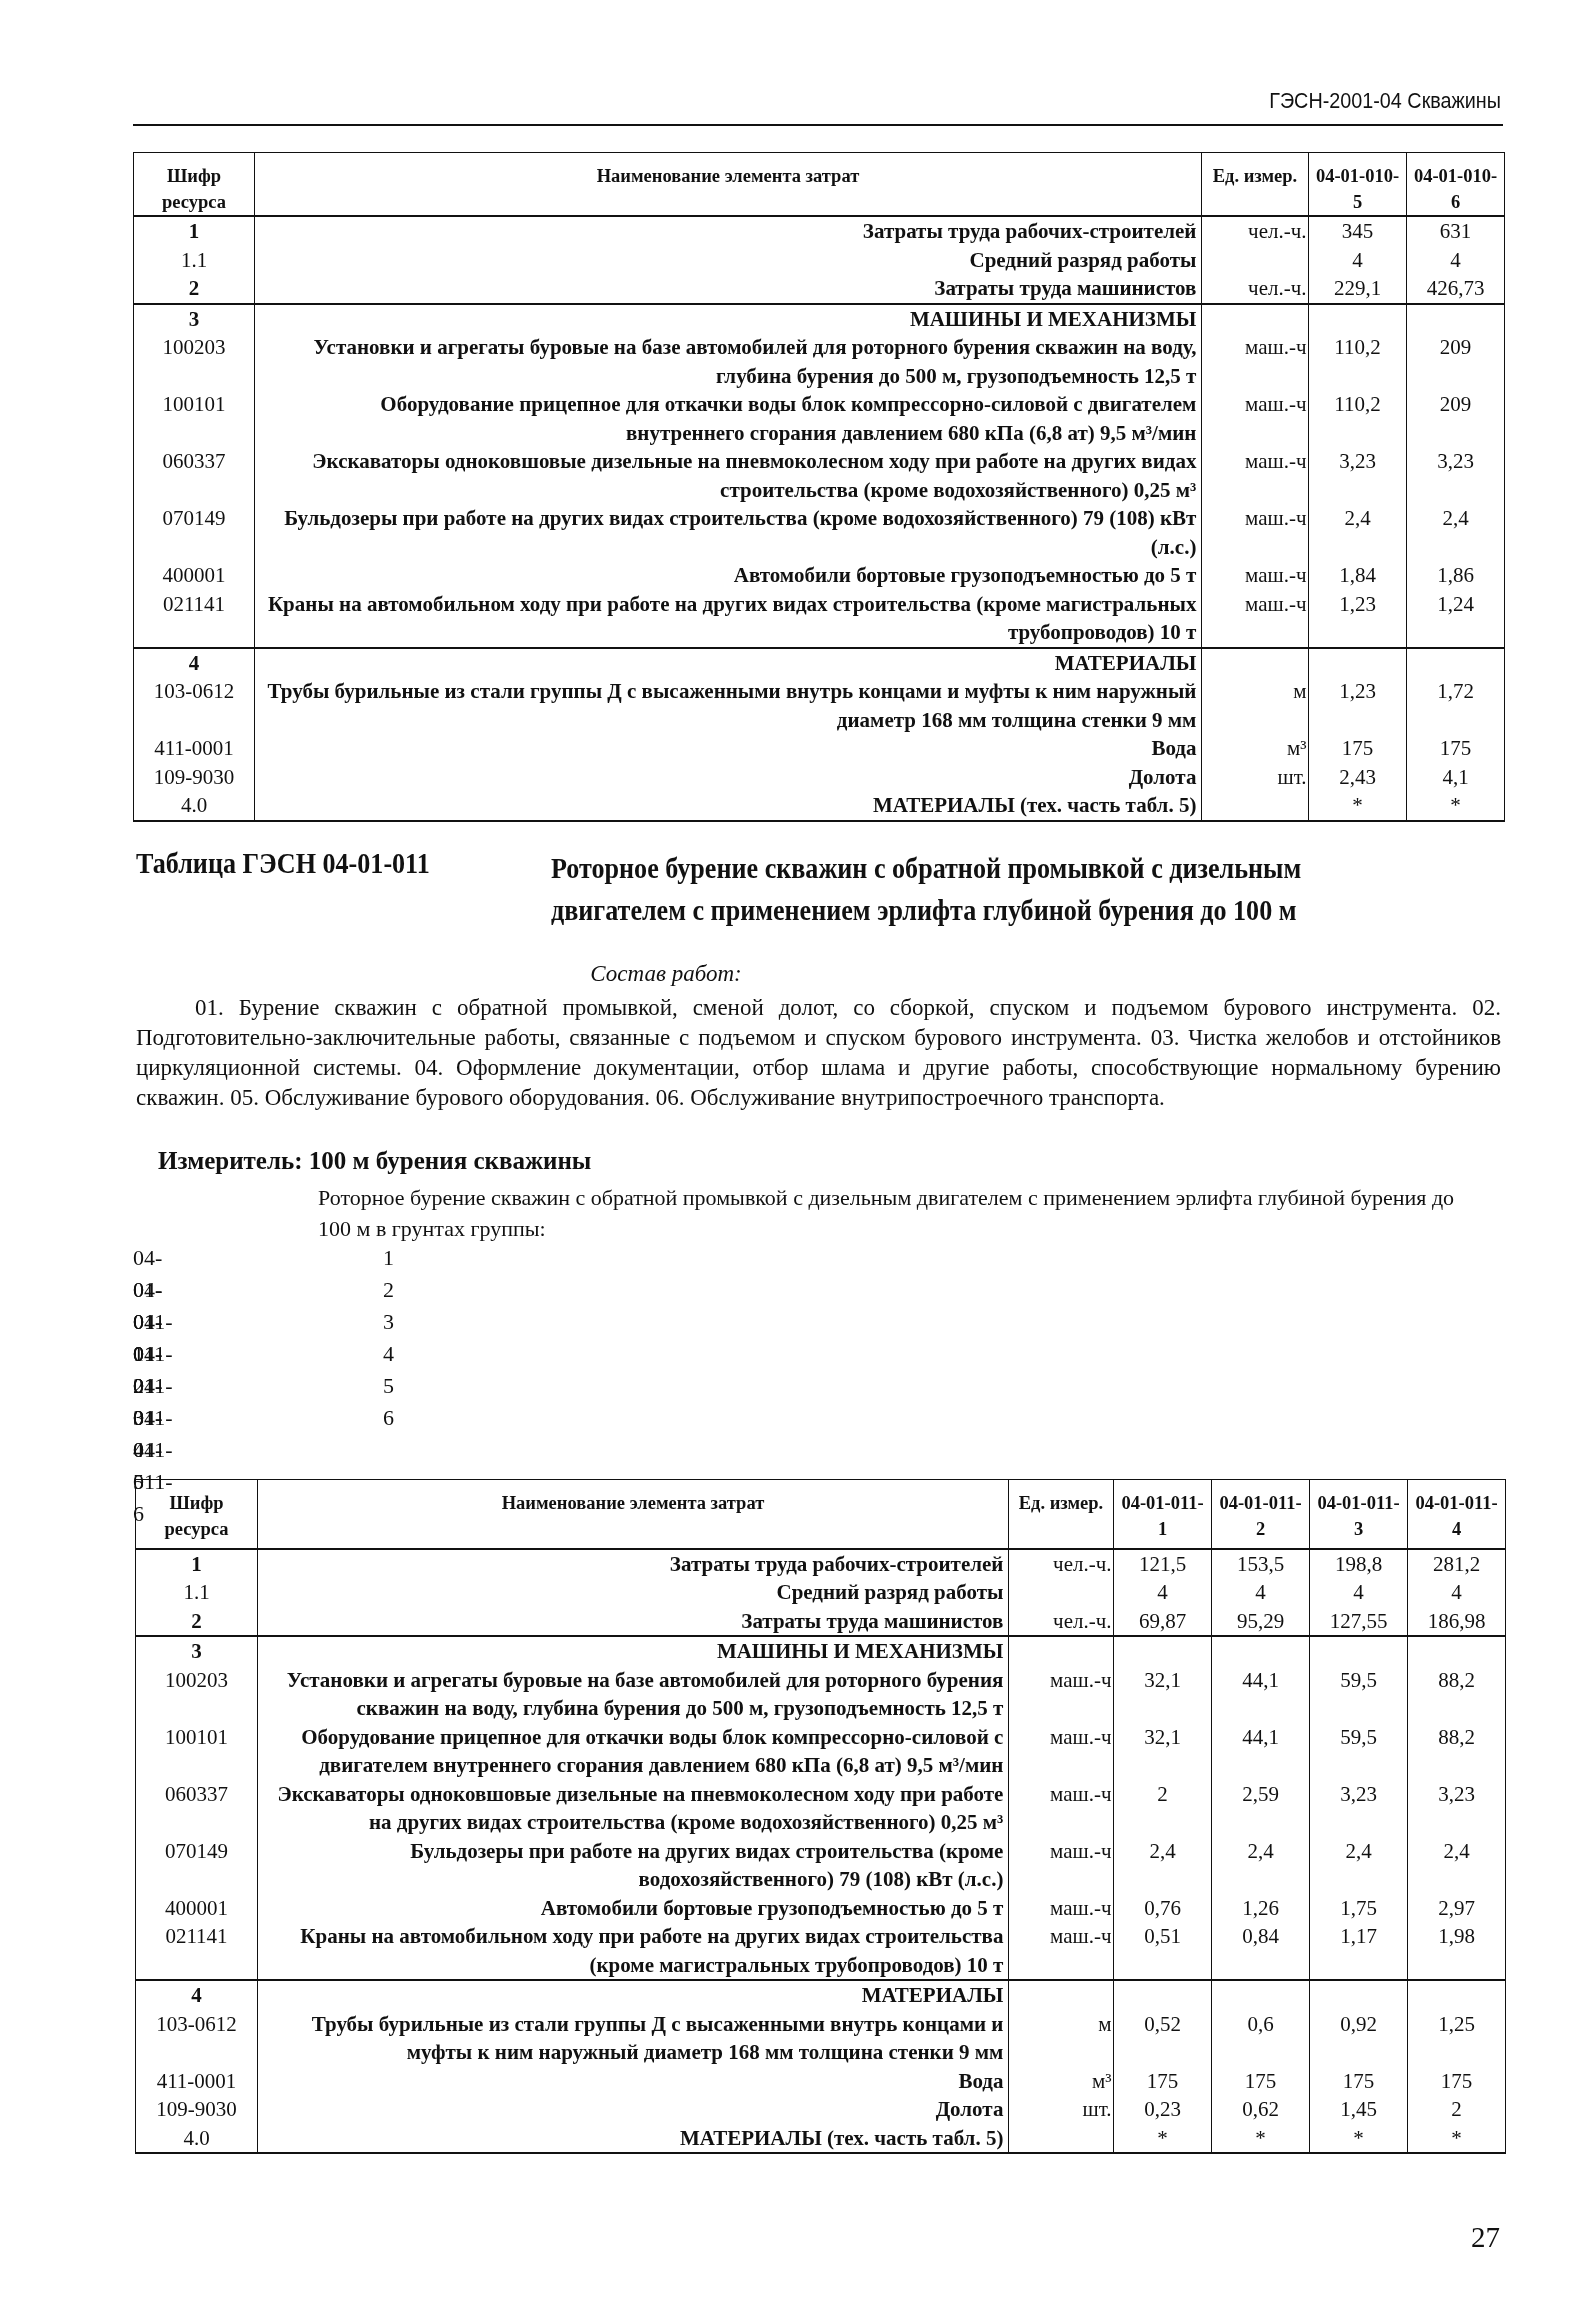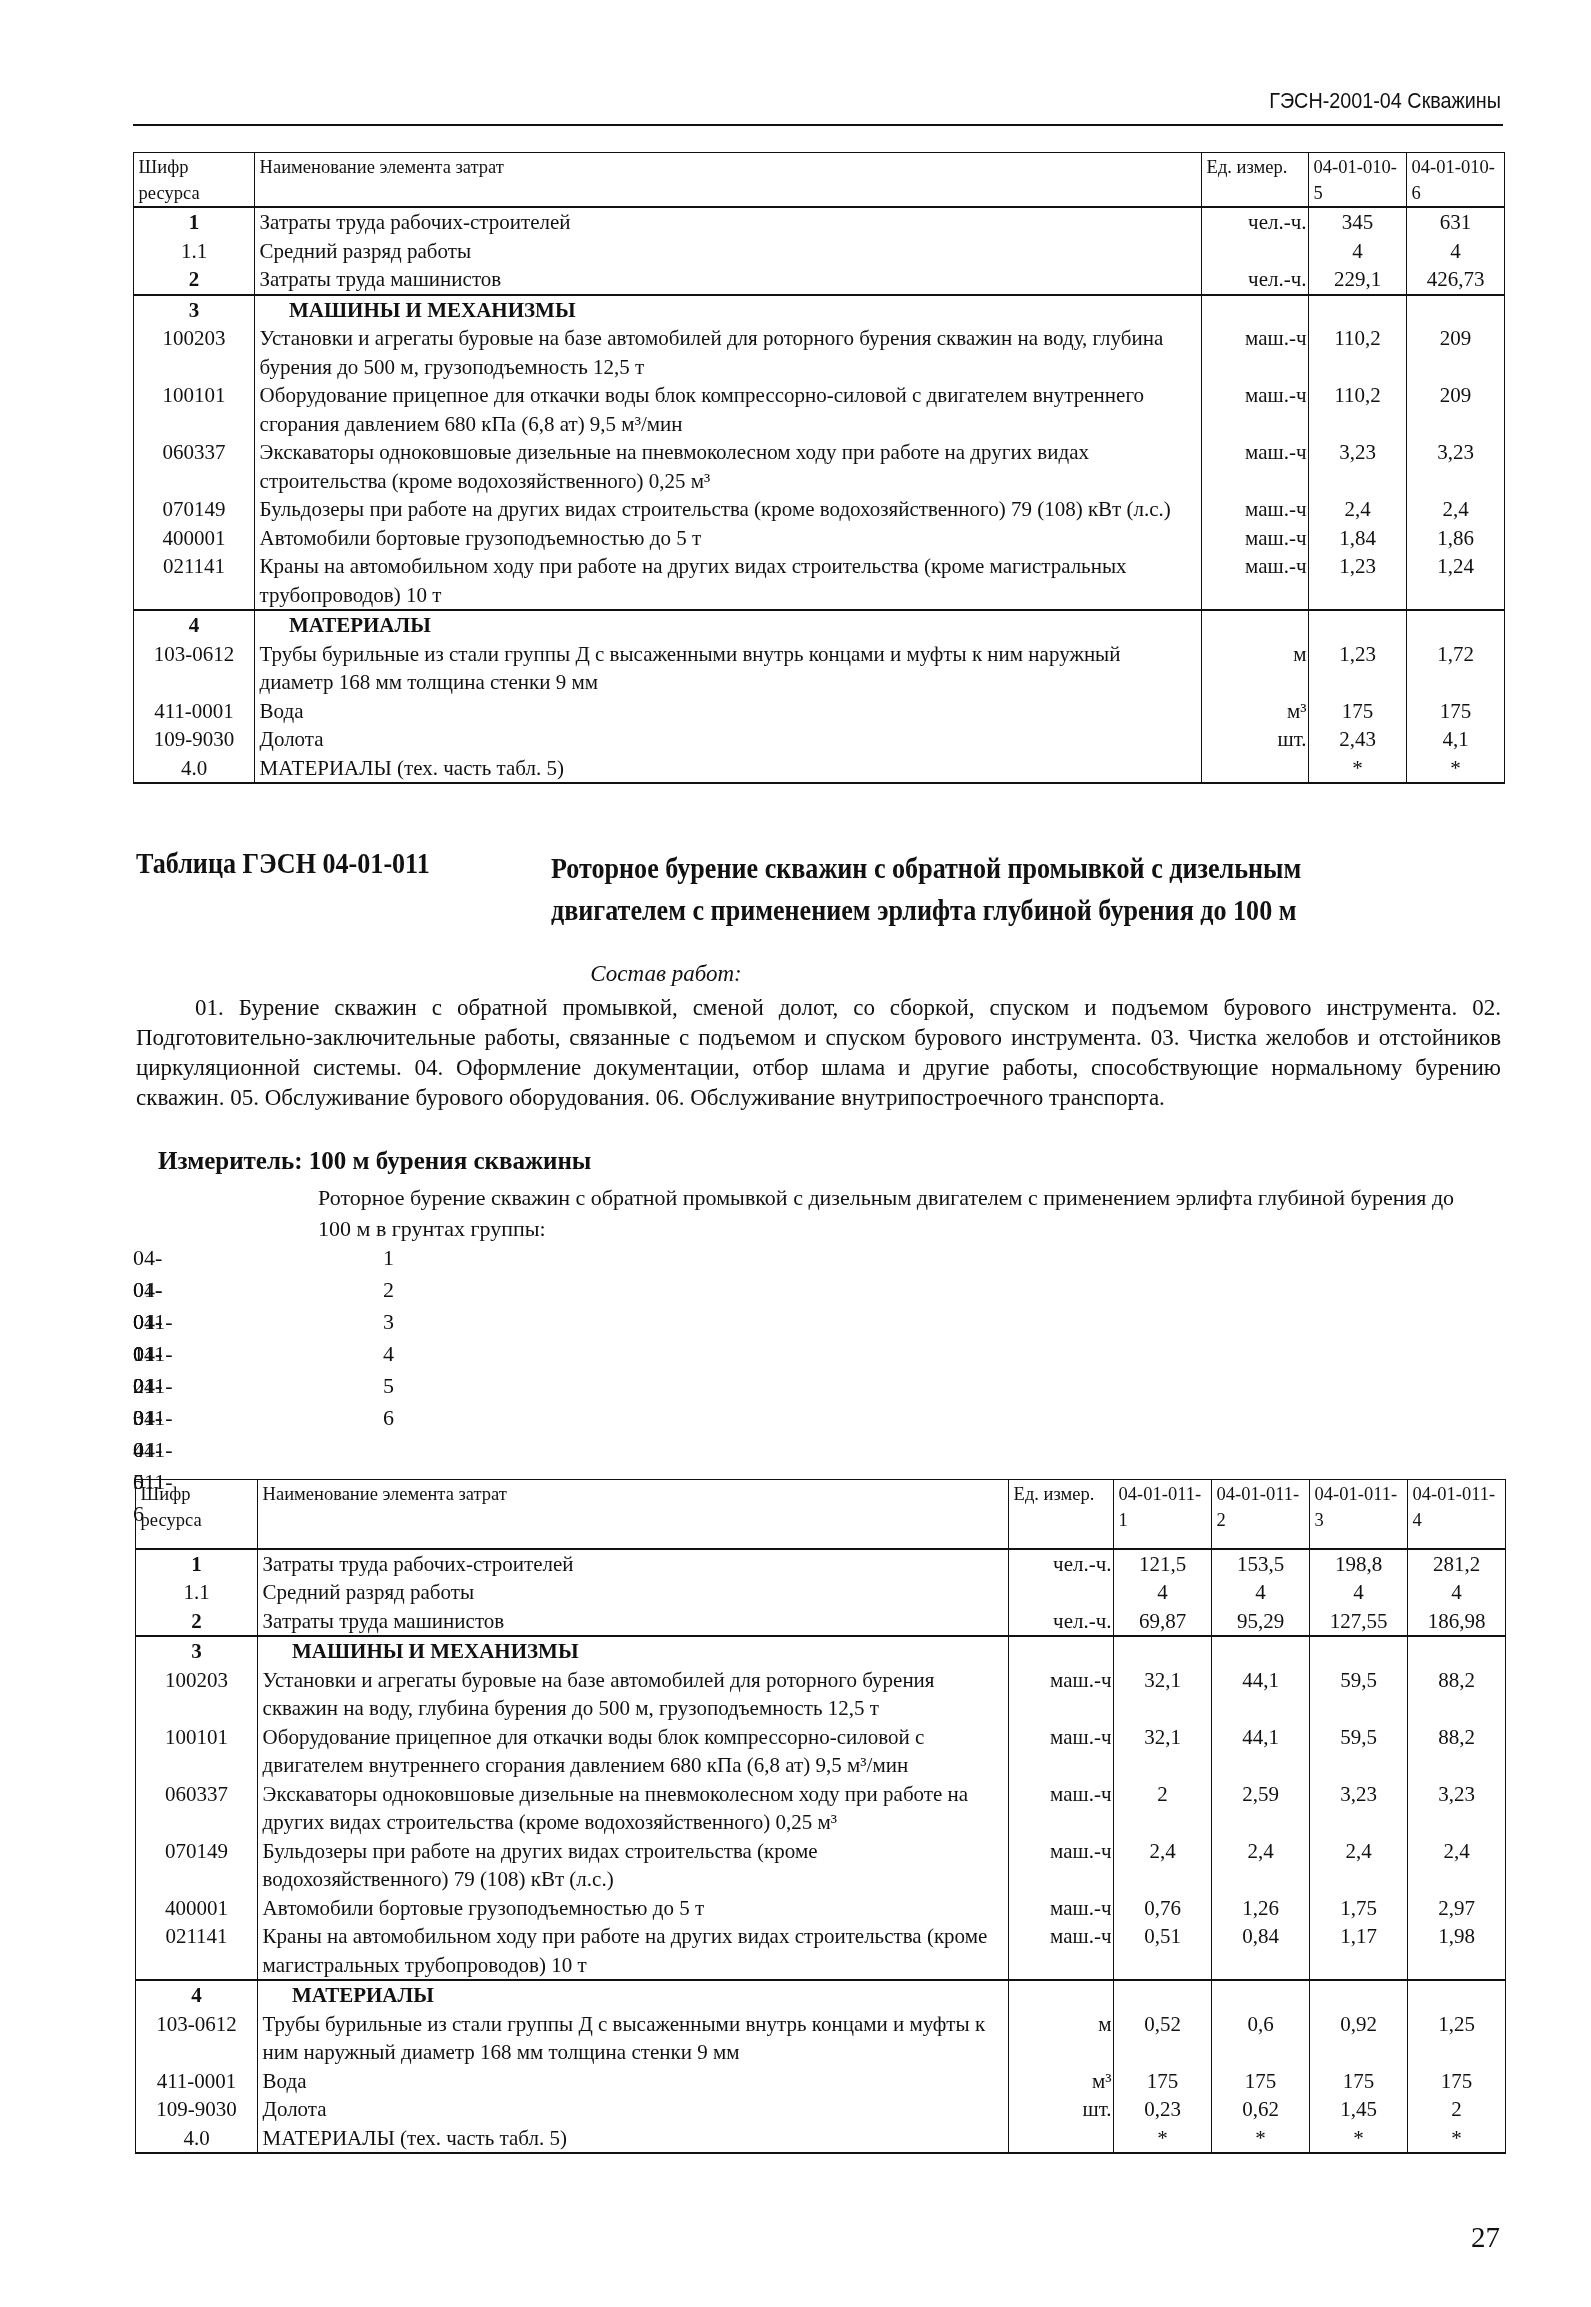--- a/index.html
+++ b/index.html
@@ -6,28 +6,28 @@
   body { width: 1591px; height: 2307px; position: relative; overflow: hidden;
          font-family: "Liberation Serif", "DejaVu Serif", serif; color: #111; }
   .abs { position: absolute; }
   .running-header { left: 1107px; top: 89px; width: 394px; text-align: right;
          font-family: "Liberation Sans", "DejaVu Sans", sans-serif; font-size: 21.5px; transform: scaleX(0.92); transform-origin: right; }
   .header-rule { left: 133px; top: 124px; width: 1370px; height: 0; border-top: 2.3px solid #111; }
 
   table.norm { position: absolute; border-collapse: collapse; table-layout: fixed;
                font-family: "Liberation Serif", serif; font-size: 21px; }
   table.norm td, table.norm th { padding: 0 4.6px; vertical-align: top; line-height: 28.5px; }
-  table.norm th { font-weight: normal; font-size: 18.5px; line-height: 26px; border: 1.5px solid #111; text-align: left; padding-top: 1px; }
+  table.norm th { font-weight: bold; font-size: 18.5px; line-height: 26px; border: 1.5px solid #111; text-align: center; padding-top: 10px; }
   table.norm td { border-left: 1.5px solid #111; border-right: 1.5px solid #111; }
   table.norm tr.sec-start td { border-top: 2.3px solid #111; }
   table.norm tr.last td { border-bottom: 2.3px solid #111; }
   table.norm td.code { text-align: center; padding: 0 1.5px; }
   table.norm td.unit { text-align: right; white-space: nowrap; padding: 0 1.5px; }
   table.norm td.val { text-align: center; padding: 0 1.5px; }
-  table.norm td.name { text-align: left; }
+  table.norm td.name { text-align: right; font-weight: bold; }
   table.norm .bold { font-weight: bold; padding-left: 34px; }
 
   .table-id { left: 136px; top: 847px; font-size: 29px; font-weight: bold; transform: scaleX(0.9); transform-origin: left; white-space: nowrap; }
   .table-title { left: 551px; top: 847px; width: 846px; font-size: 29px; font-weight: bold; line-height: 42px; transform: scaleX(0.9); transform-origin: left; }
   .composition-label { left: 0; width: 1332px; top: 961px; text-align: center; font-size: 23px; font-style: italic; }
   .composition-text { left: 136px; top: 993px; width: 1365px; font-size: 23px; line-height: 30px; text-align: justify; text-indent: 59px; }
   .meter { left: 158px; top: 1147px; font-size: 25px; font-weight: bold; }
   .meter-desc { left: 318px; top: 1182px; width: 1154px; font-size: 22px; line-height: 31px; }
   .variant-list { left: 133px; top: 1242px; font-size: 22px; }
   .variant-row { position: relative; height: 32px; line-height: 32px; }

